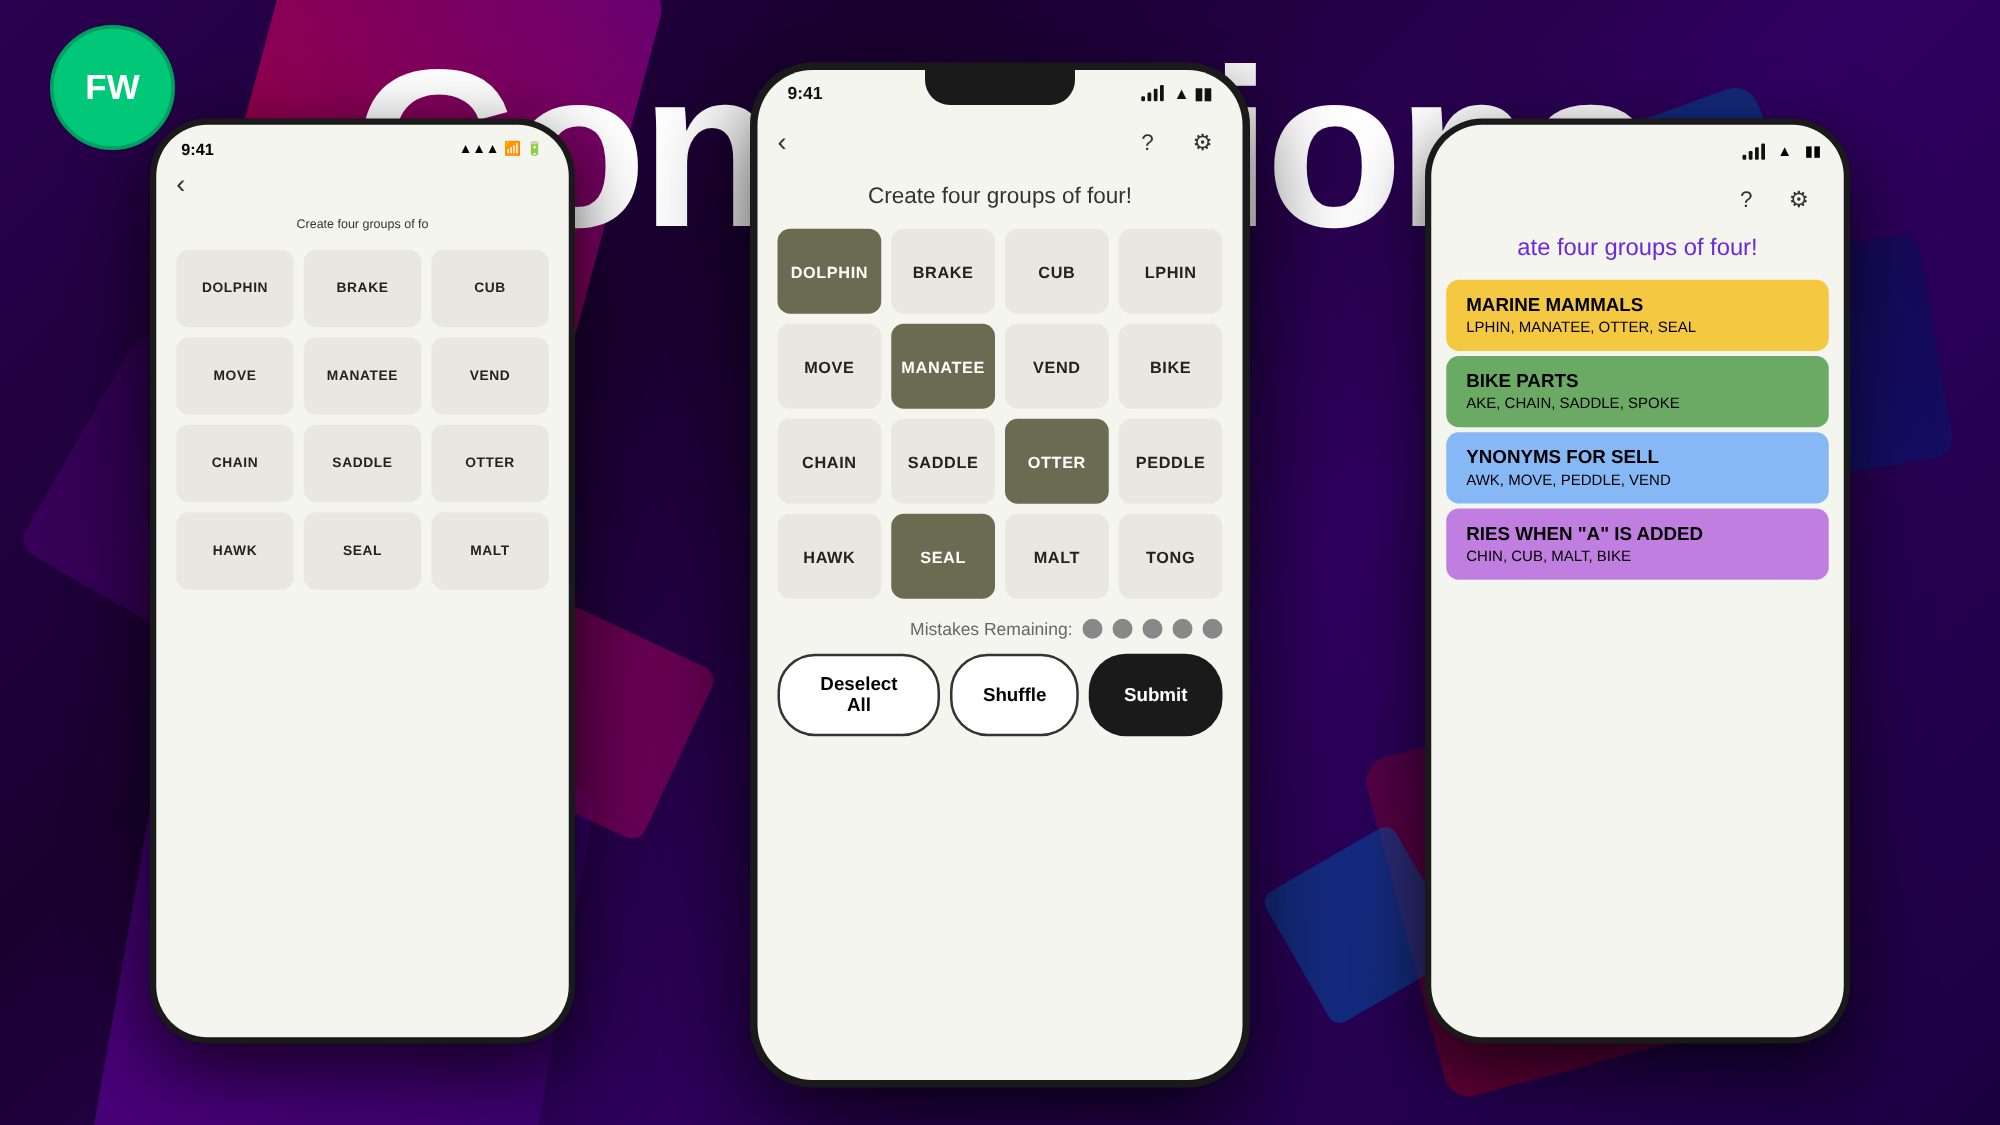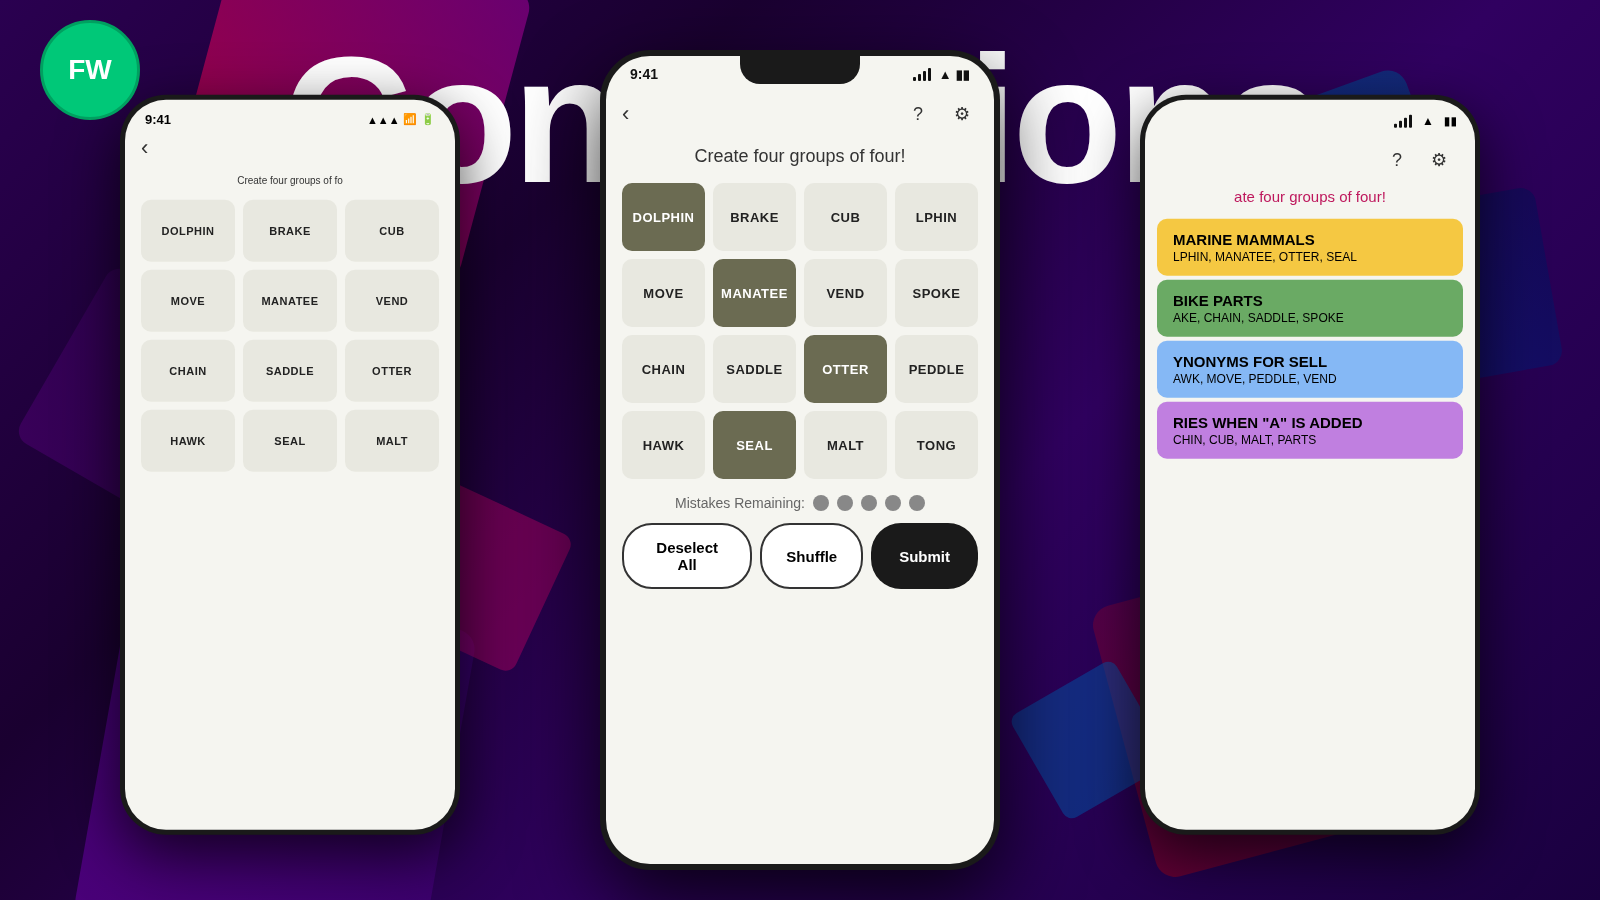--- a/index.html
+++ b/index.html
@@ -193,21 +193,21 @@
       color: white;
     }
 
     .mistakes-row {
       text-align: center;
       font-size: 14px;
       color: #666;
       font-family: Arial, sans-serif;
       display: flex;
       align-items: center;
-      justify-content: center;
+      justify-content: flex-end;
       gap: 8px;
       margin: 12px 0;
     }
 
     .mistake-dot {
       width: 16px;
       height: 16px;
       border-radius: 50%;
       background: #888;
       display: inline-block;
@@ -337,22 +337,22 @@
     
     .rp-nav {
       display: flex;
       justify-content: space-between;
       align-items: center;
       padding: 16px 20px 8px;
     }
 
     .rp-title {
       text-align: center;
-      font-size: 15px;
-      color: #be185d;
+      font-size: 19px;
+      color: #6d28d9;
       padding: 4px 16px 10px;
       font-family: Arial, sans-serif;
     }
 
     .rp-result-tile {
       margin: 4px 12px;
       border-radius: 10px;
       padding: 12px 16px;
     }
 
@@ -512,21 +512,21 @@
           <div class="word-tile tile-unselected">
               <span>MOVE</span>
             </div>
           <div class="word-tile tile-selected">
               <span>MANATEE</span>
             </div>
           <div class="word-tile tile-unselected">
               <span>VEND</span>
             </div>
           <div class="word-tile tile-unselected">
-              <span>SPOKE</span>
+              <span>BIKE</span>
             </div>
           <div class="word-tile tile-unselected">
               <span>CHAIN</span>
             </div>
           <div class="word-tile tile-unselected">
               <span>SADDLE</span>
             </div>
           <div class="word-tile tile-selected">
               <span>OTTER</span>
             </div>
@@ -596,18 +596,18 @@
         <div class="rp-tile-words">AKE, CHAIN, SADDLE, SPOKE</div>
       </div>
 
       <div class="rp-result-tile tile-blue">
         <div class="rp-tile-title">YNONYMS FOR SELL</div>
         <div class="rp-tile-words">AWK, MOVE, PEDDLE, VEND</div>
       </div>
 
       <div class="rp-result-tile tile-purple">
         <div class="rp-tile-title">RIES WHEN "A" IS ADDED</div>
-        <div class="rp-tile-words">CHIN, CUB, MALT, PARTS</div>
+        <div class="rp-tile-words">CHIN, CUB, MALT, BIKE</div>
       </div>
     </div>
   </div>
 
 </div>
 
 </body></html>

